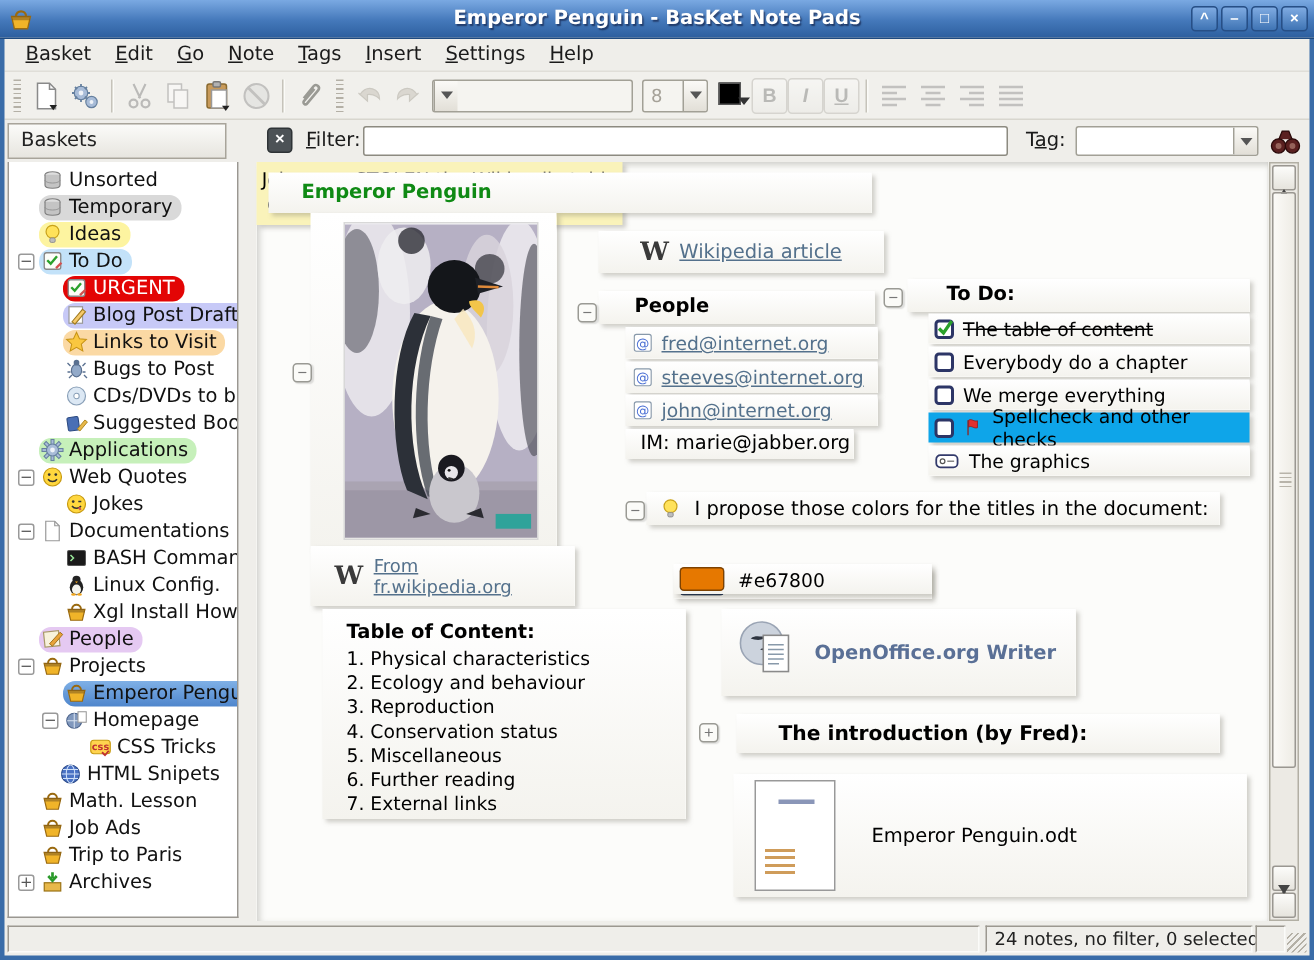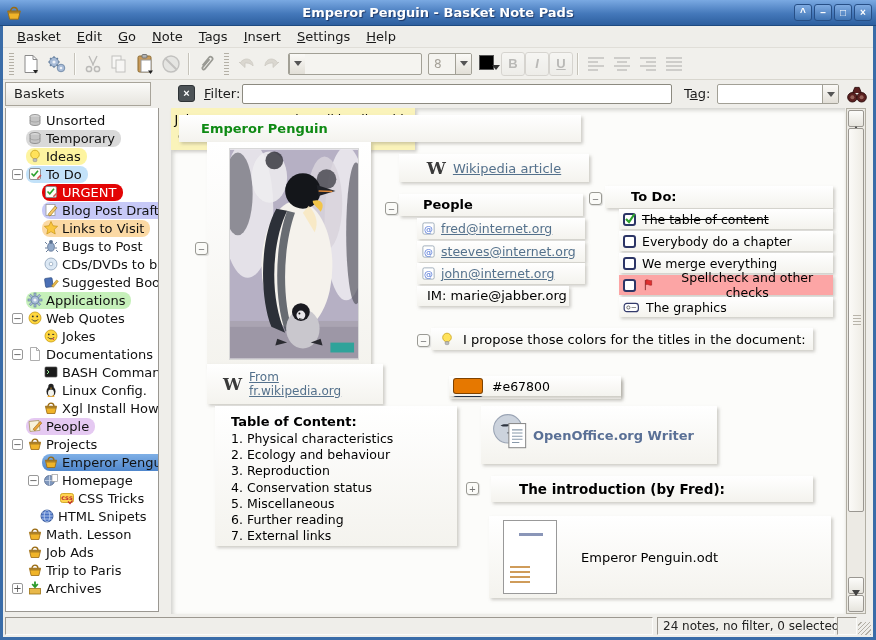--- a/index.html
+++ b/index.html
@@ -116,21 +116,21 @@
   .ficon svg, .prgicon svg { display:block; }
   .colors-header { left:260px; top:220px; width:382px; height:22px; display:flex; align-items:center;
     gap:8px; padding-left:8px; font-size:13px;}
   .swrow { left:278px; width:172px; height:20px; display:flex; align-items:center; gap:9px;
     padding-left:4px; font-size:12.5px;}
   .swbox { width:30px; height:16px; border:1px solid rgba(0,0,0,.45); border-radius:3px; flex:none;}
   .toc-note { left:44px; top:298px; width:242px; height:140px; padding:8px 0 0 16px; font-size:12.5px;}
   .toc-note .toc-title { font-weight:bold; font-size:13px; margin-bottom:2px;}
   .toc-note .toc-item { line-height:16.2px; }
   .launcher-note { left:310px; top:298px; width:236px; height:58px; display:flex; align-items:center;
-    gap:0; padding-left:10px;}
+    gap:10px; padding-left:10px;}
   .launcher-note .llabel { font-weight:bold; font-size:13px; color:#5a7096; }
   .intro-header { left:320px; top:368px; width:322px; height:26px; line-height:26px; padding-left:28px;
     font-weight:bold; font-size:13.5px;}
   .file-note { left:318px; top:408px; width:342px; height:82px; display:flex; align-items:center;
     gap:24px; padding-left:14px; font-size:13px;}
   .thumb { width:54px; height:74px; background:#fff; border:1px solid #999; position:relative; flex:none;}
   .thumb .t1 { position:absolute; top:12px; left:15px; width:24px; height:3px; background:#8a96b8;}
   .thumb .t2 { position:absolute; bottom:10px; left:6px; width:20px; height:17px;
     background:repeating-linear-gradient(to bottom,#cf9c5a 0 2px, transparent 2px 5px);}
   .sticky-note { left:46px; top:440px; width:244px; height:42px; background:#faf3ba;
@@ -780,21 +780,21 @@
           <span class="strike">The table of content</span>
         </div>
         <div class="note todo-row" style="top: 123px;">
           <span class="cb"></span>
           <span>Everybody do a chapter</span>
         </div>
         <div class="note todo-row" style="top: 145px;">
           <span class="cb"></span>
           <span>We merge everything</span>
         </div>
-        <div class="note todo-row" style="top: 167px; background: #fca5a5; text-align: center;">
+        <div class="note todo-row" style="top: 167px; background: #0ea5e9;">
           <span class="cb"></span>
           <span class="ficon" style="width: 14px; height: 15px;">
             <svg viewBox="0 0 16 16">
               <path d="M4 14.5V2.5" stroke="#8a2a2a" stroke-width="1.1"></path>
               <path d="M4.5 2.5c2.5-1.5 4 1.5 7 .5v5.5c-3 1-4.5-2-7-.5z" fill="#e03030" stroke="#901818" stroke-width=".6"></path>
             </svg>
           </span>
           <span>Spellcheck and other checks</span>
         </div>
         <div class="note todo-row" style="top: 189px;">

